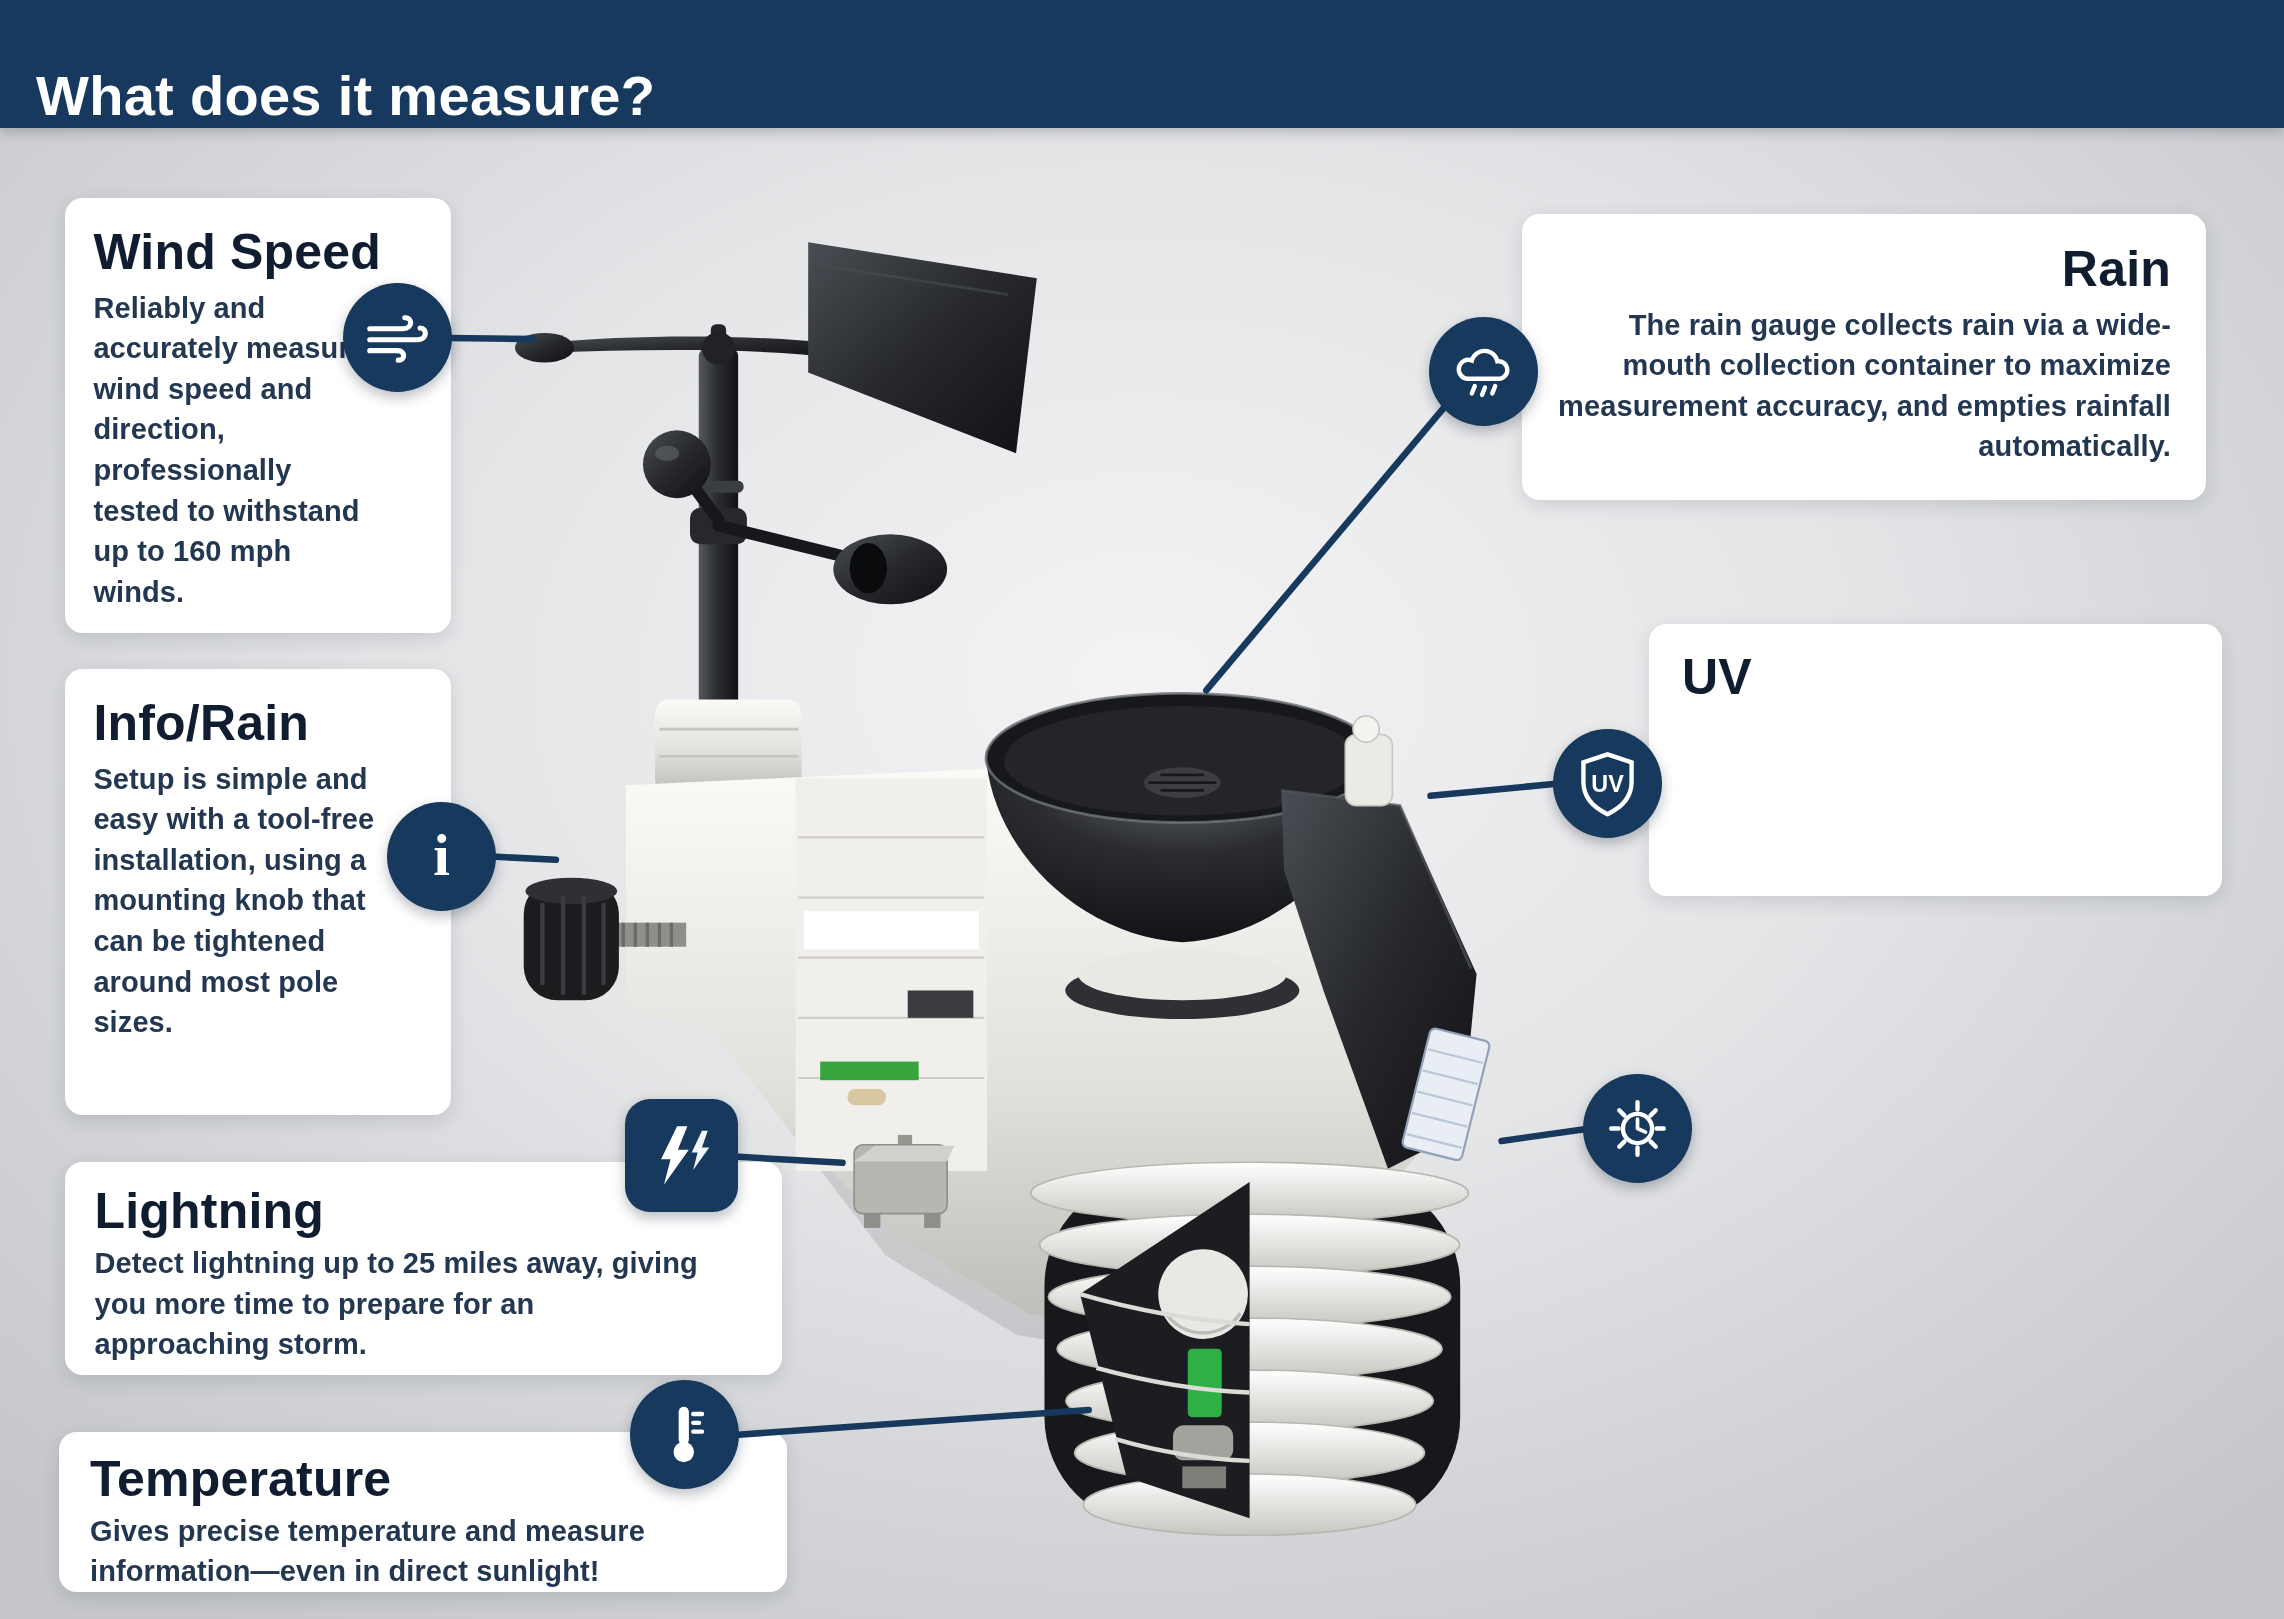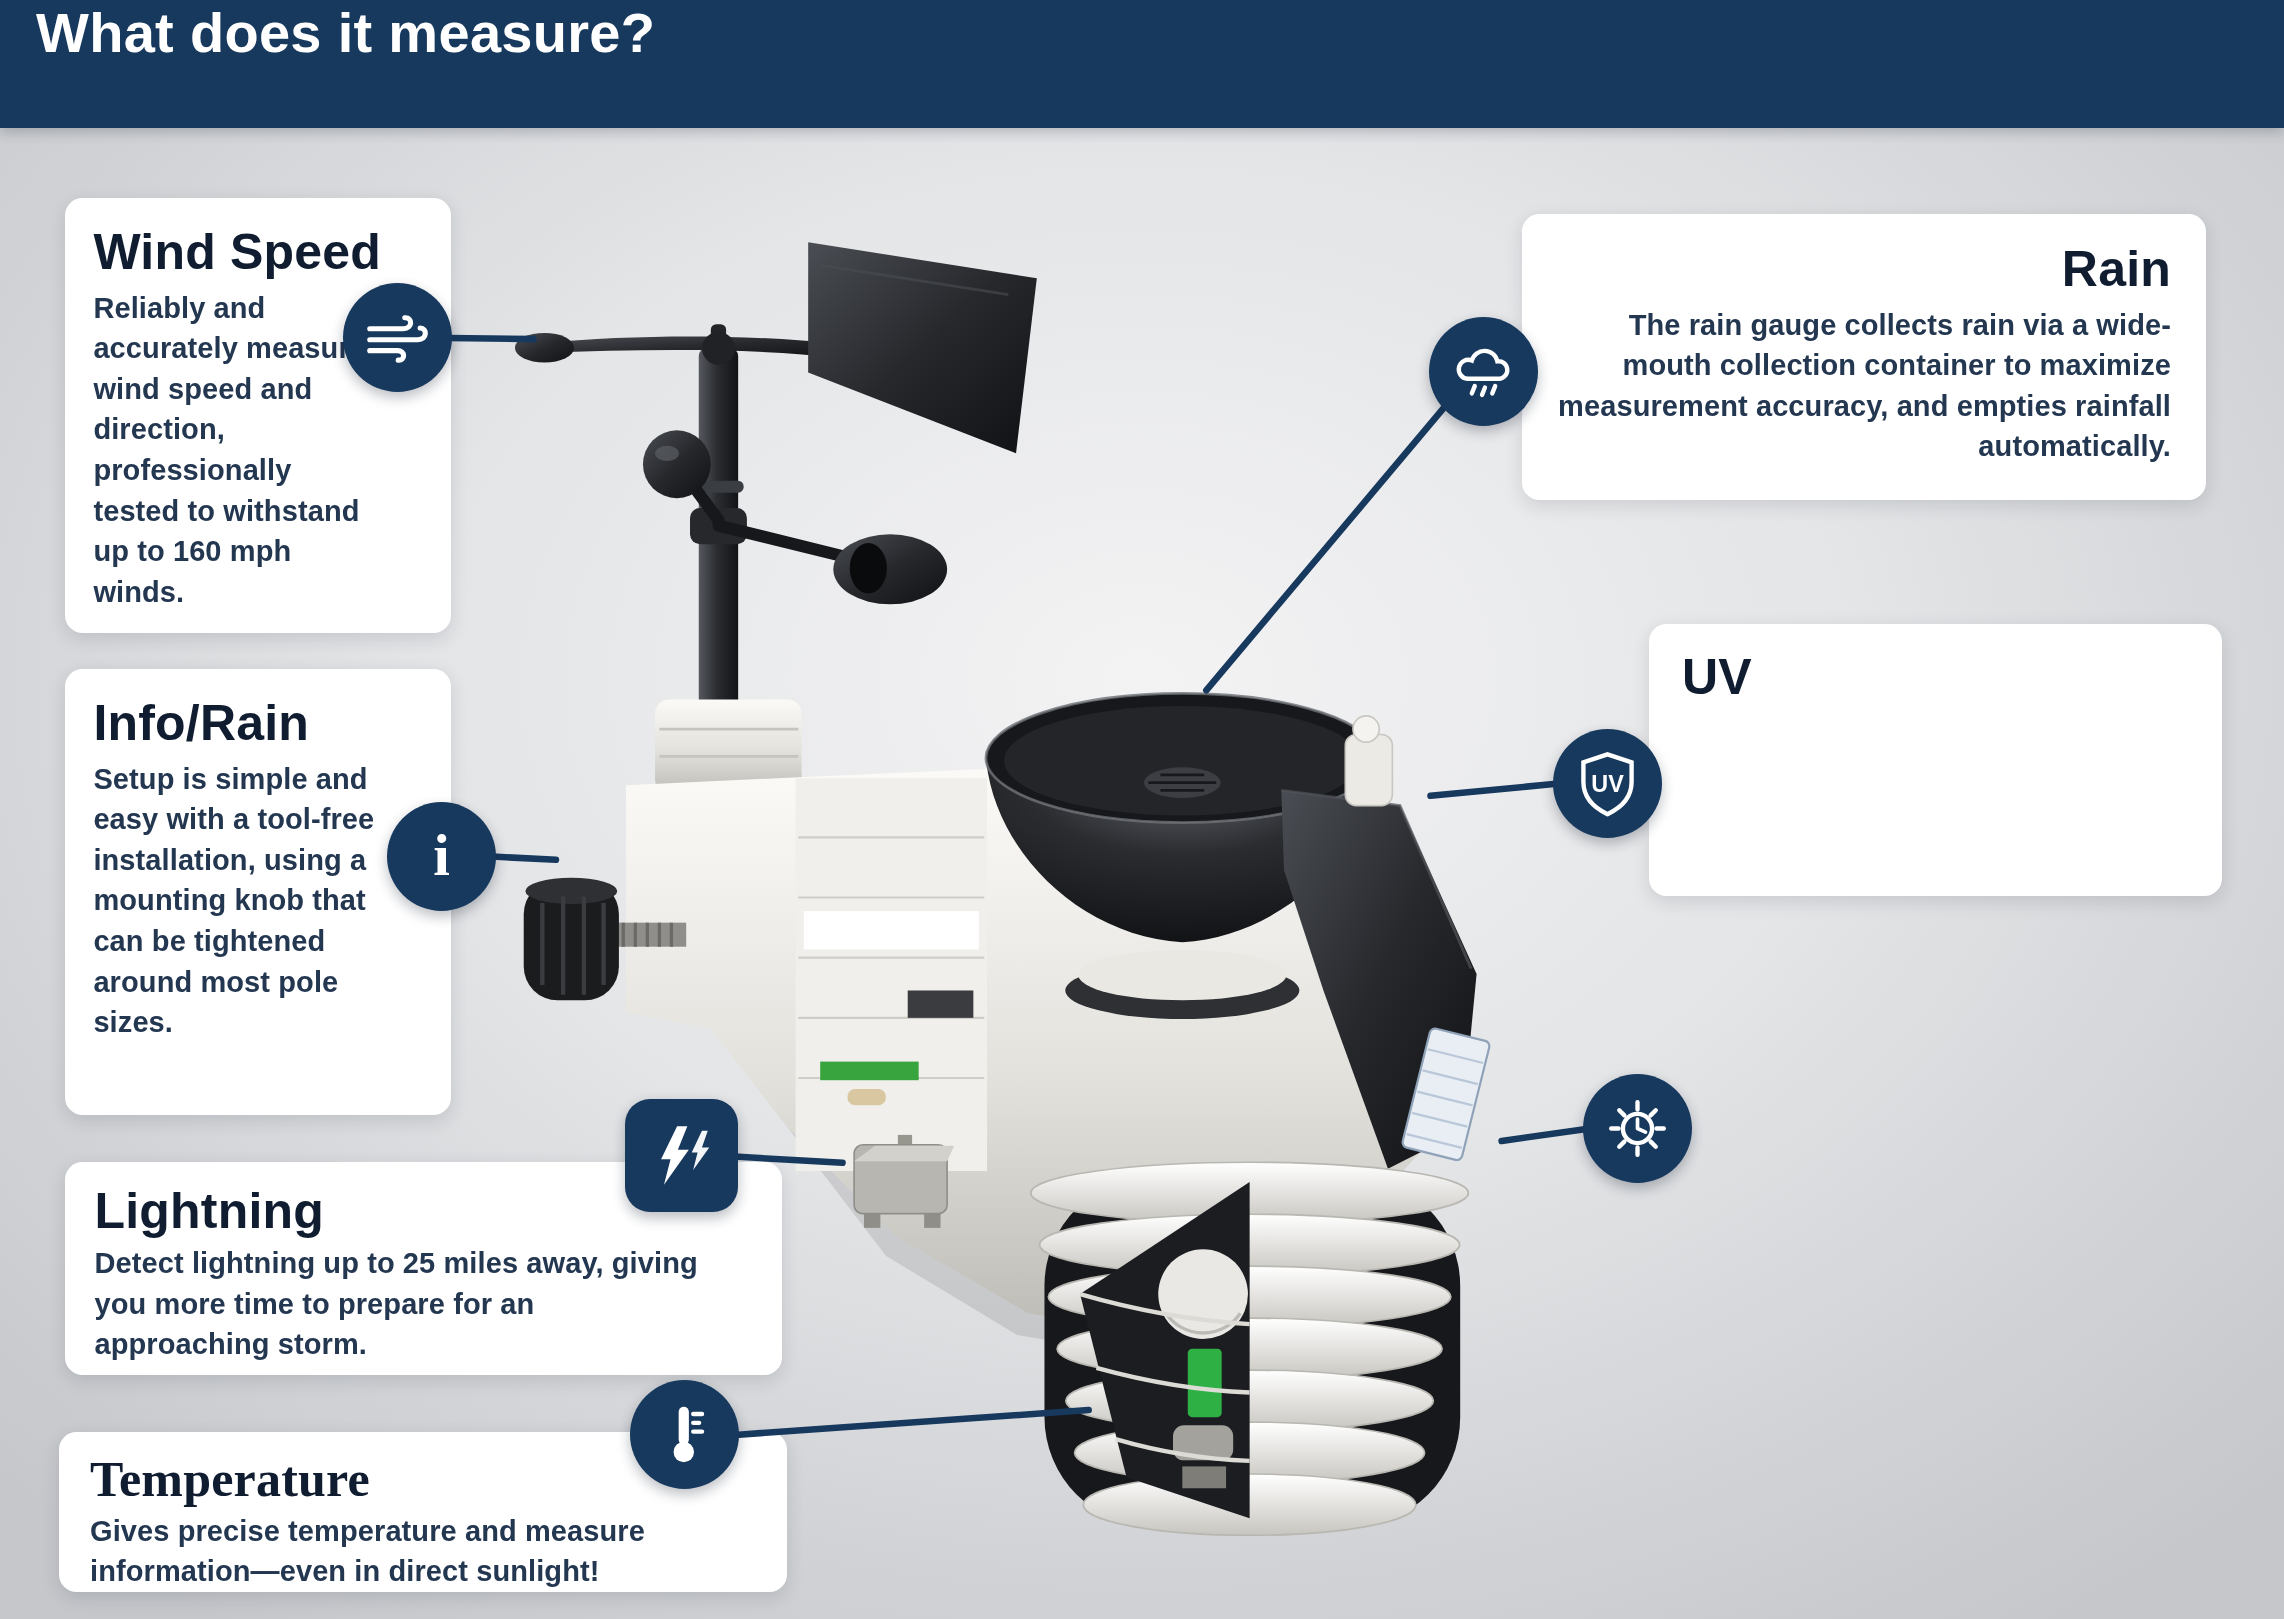--- a/index.html
+++ b/index.html
@@ -9,21 +9,21 @@
   .stage {
     position:relative; width:2284px; height:1619px; overflow:hidden;
     background: radial-gradient(ellipse 1587px 1149px at 50% 42%,
       #f3f3f4 0%, #e4e5e7 45%, #d2d4d7 75%, #c5c7cb 100%);
   }
 
   
   .header {
     position:absolute; left:0; top:0; width:2284px; height:128px;
     background: var(--header-bg, #17395e);
-    display:flex; align-items:flex-start; padding:0 36px;
+    display:flex; align-items:flex-end; padding:0 36px;
     box-shadow: 0 4.4px 12px rgba(10,20,40,.22);
     z-index:5;
   }
   .header h1 { color:#ffffff; font-size:56px; font-weight:700; letter-spacing:0.3px; }
 
   
   .card {
     position:absolute; background: var(--card-bg, #ffffff);
     border-radius:17.5px; box-shadow: 0 5.5px 18.6px rgba(20,30,50,.13);
     z-index:2;
@@ -34,21 +34,21 @@
   }
   .card-body {
     color: var(--body-text, #243751);
     font-size:29px; font-weight:600; line-height:1.4; letter-spacing:0.1px;
   }
   .card-wind        { left:65px;  top:198px;  width:386px;  height:435px;  padding:25px 67px 22px 28.4px; }
   .card-info        { left:65px;  top:669px; width:386px;  height:446px;  padding:25px 67px 22px 28.4px; }
   .card-lightning   { left:65px;  top:1162px; width:717px; height:213px;  padding:19.7px 77px 17.5px 29.5px; }
   .card-lightning .card-title { margin-bottom:3.3px; }
   .card-temperature { left:59px;  top:1432px; width:728px; height:160px;  padding:17.5px 33px 15.3px 31px; }
-  .card-temperature .card-title { margin-bottom:3.3px;font-family:Liberation Serif, serif; }
+  .card-temperature .card-title { margin-bottom:3.3px; }
   .card-rain        { left:1522px; top:214px;  width:684px; height:286px;  padding:26px 35px;text-align:right; }
   .card-uv          { left:1649px; top:624px; width:573px; height:272px;  padding:24px 33px; }
   .card-battery     { left:1677px; top:1001px; width:542px;  height:406px;  padding:25px 31px; }
 
   
   .badge {
     position:absolute; width:109px; height:109px; border-radius:50%;
     background: var(--accent, #17395e);
     display:flex; align-items:center; justify-content:center;
     box-shadow: 0 5.5px 13px rgba(10,20,40,.28);

